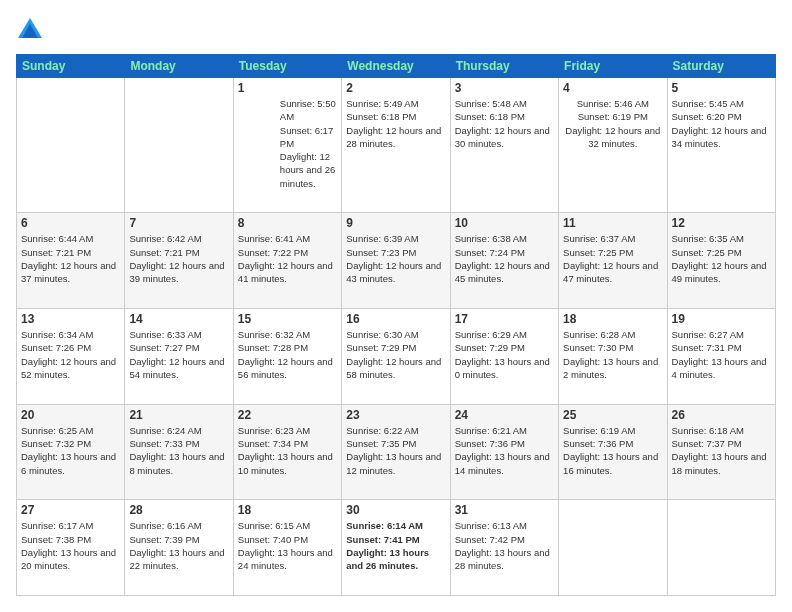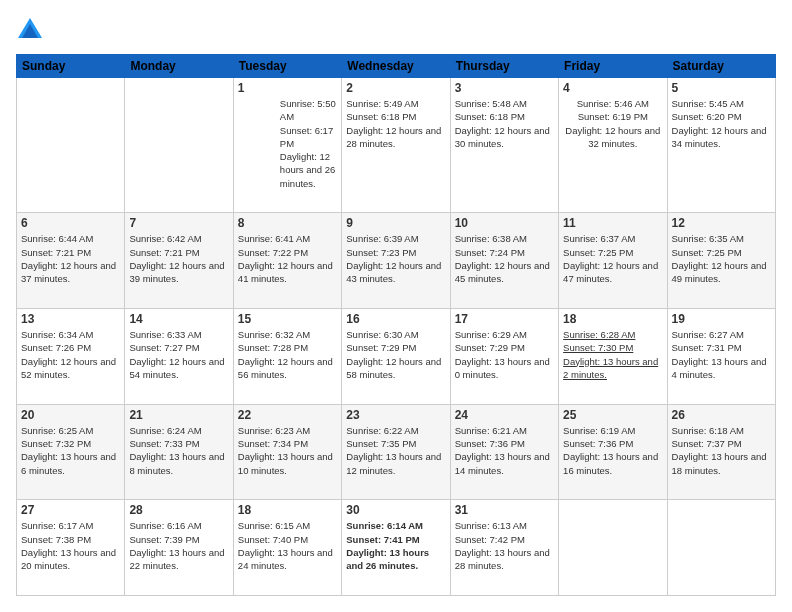--- a/index.html
+++ b/index.html
@@ -53,21 +53,21 @@
     }
     .calendar {
       flex: 1;
       border: 1px solid #ccc;
       border-collapse: collapse;
       width: 100%;
       table-layout: fixed;
     }
     .calendar th {
       background-color: #1565C0;
-      color: #000000;
+      color: #86efac;
       text-align: left;
       padding: 4px 5px;
       font-size: 12px;
       border: 1px solid #1565C0;
     }
     .calendar td {
       vertical-align: top;
       border: 1px solid #ccc;
       padding: 3px 4px;
       font-size: 10px;
@@ -230,21 +230,21 @@
 Daylight: 12 hours and 58 minutes.</div>
           </td>
           <td>
             <span class="day-num">17</span>
             <div class="day-info" style="white-space: pre-line;">Sunrise: 6:29 AM
 Sunset: 7:29 PM
 Daylight: 13 hours and 0 minutes.</div>
           </td>
           <td>
             <span class="day-num">18</span>
-            <div class="day-info" style="white-space: pre-line; text-decoration: underline;">Sunrise: 6:28 AM
+            <div class="day-info" style="white-space: pre-line;">Sunrise: 6:28 AM
 Sunset: 7:30 PM
 Daylight: 13 hours and 2 minutes.</div>
           </td>
           <td>
             <span class="day-num">19</span>
             <div class="day-info" style="white-space: pre-line;">Sunrise: 6:27 AM
 Sunset: 7:31 PM
 Daylight: 13 hours and 4 minutes.</div>
           </td>
         </tr>

